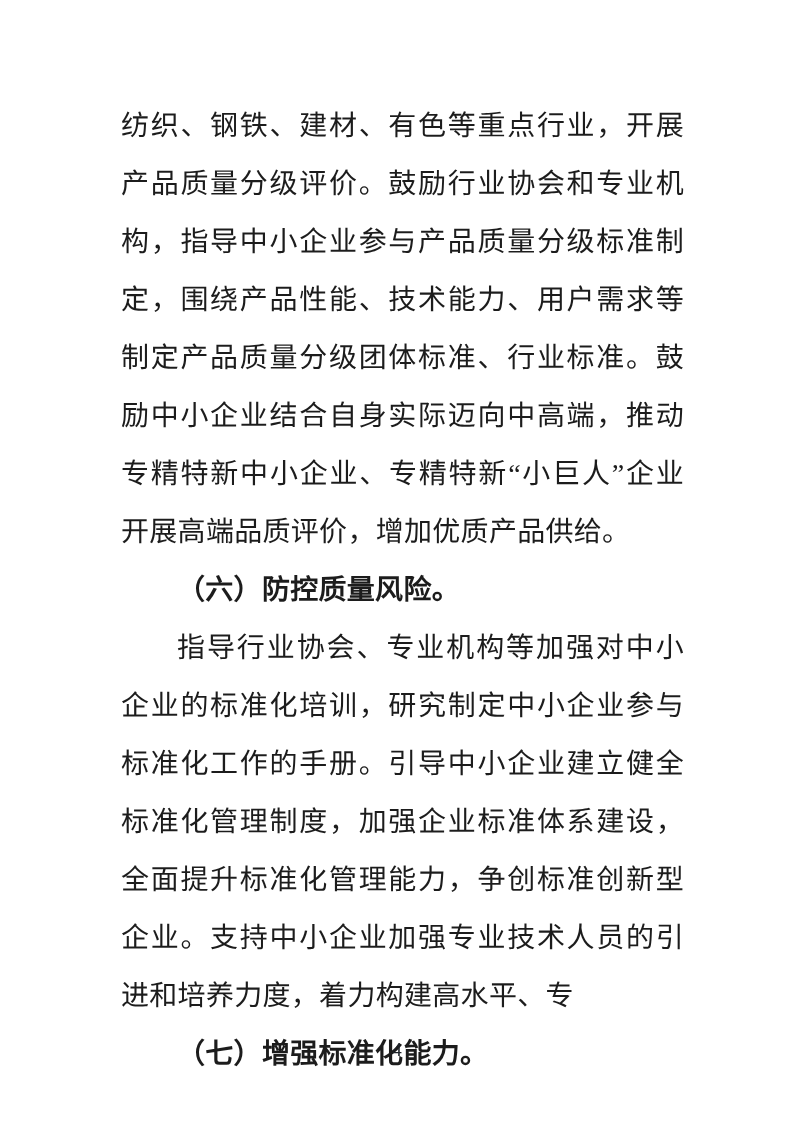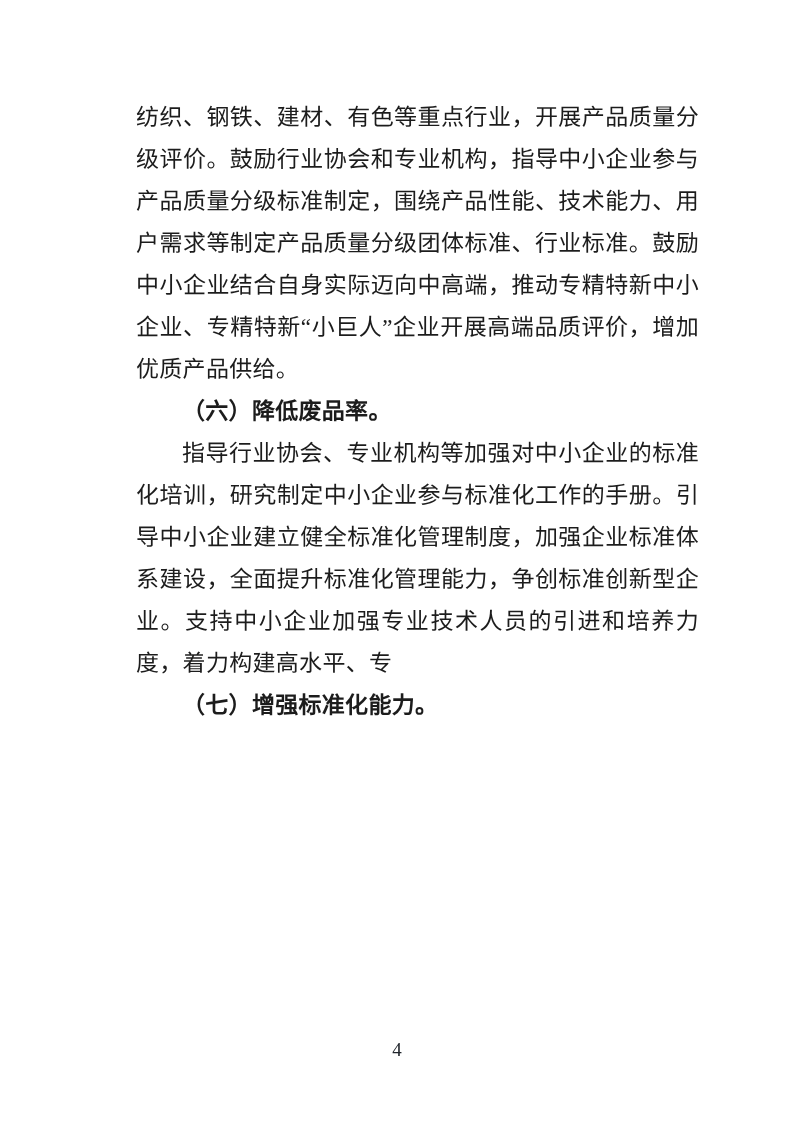--- a/index.html
+++ b/index.html
@@ -12,24 +12,24 @@
     width: 794px;
     height: 1123px;
     background: #ffffff;
     overflow: hidden;
     font-family: "Liberation Serif", "DejaVu Serif", serif;
     color: #1c1c1c;
   }
   .content {
     position: absolute;
     top: 97px;
-    left: 136px;
+    left: 121px;
     width: 563px;
-    font-size: 23px;
-    line-height: 42px;
+    font-size: 28px;
+    line-height: 58px;
     letter-spacing: 0.3px;
   }
   .para {
     margin: 0;
     text-align: justify;
     text-justify: inter-character;
   }
   .para.indent {
     text-indent: 2em;
   }
@@ -49,18 +49,18 @@
     color: #20252b;
     font-family: "Liberation Serif", "DejaVu Serif", serif;
   }
 </style>
 </head>
 <body>
 
 <div class="page">
   <div class="content">
     <p class="para">纺织、钢铁、建材、有色等重点行业，开展产品质量分级评价。鼓励行业协会和专业机构，指导中小企业参与产品质量分级标准制定，围绕产品性能、技术能力、用户需求等制定产品质量分级团体标准、行业标准。鼓励中小企业结合自身实际迈向中高端，推动专精特新中小企业、专精特新“小巨人”企业开展高端品质评价，增加优质产品供给。</p>
-    <p class="para heading">（六）降低废品率。</p>
+    <p class="para heading">（六）防控质量风险。</p>
     <p class="para indent">指导行业协会、专业机构等加强对中小企业的标准化培训，研究制定中小企业参与标准化工作的手册。引导中小企业建立健全标准化管理制度，加强企业标准体系建设，全面提升标准化管理能力，争创标准创新型企业。支持中小企业加强专业技术人员的引进和培养力度，着力构建高水平、专</p>
     <p class="para heading">（七）增强标准化能力。</p>
   </div>
   <div class="footer">4</div>
 </div>
 
 </body></html>

